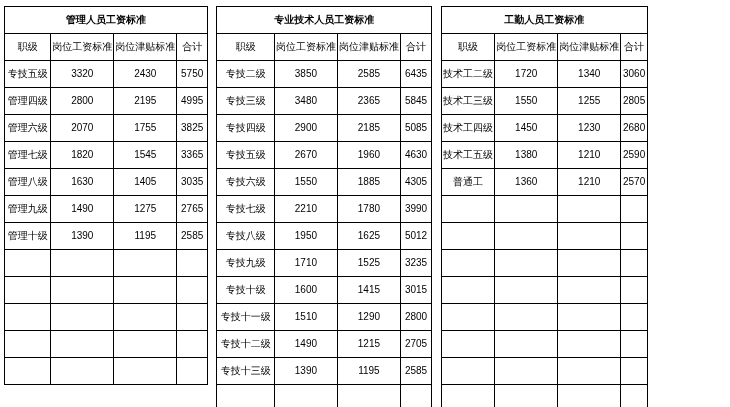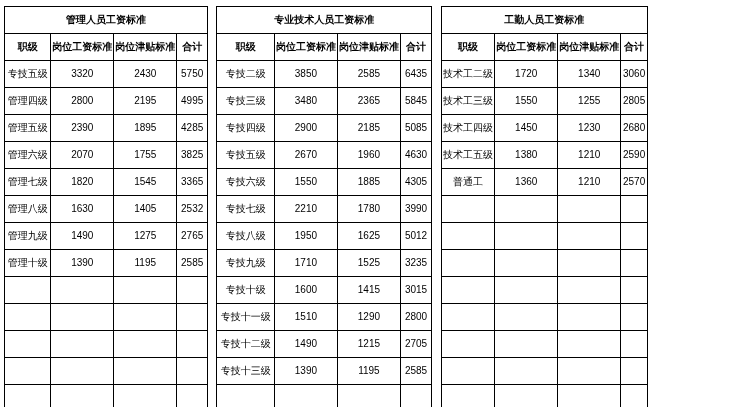--- a/index.html
+++ b/index.html
@@ -38,21 +38,21 @@
     line-height: 1.15;
     white-space: nowrap;
   }
   td.title {
     font-size: 11px;
     font-weight: bold;
     height: 28px;
   }
   td.hdr {
     font-size: 10px;
-    font-weight: bold;
+    font-weight: normal;
     height: 30px;
   }
   td.rowlabel {
     font-size: 10px;
   }
   td.empty {
     border: none;
   }
   .blk {
     display: inline-block;
@@ -97,42 +97,36 @@
         <td class="c-sal">2430</td>
         <td class="c-tot">5750</td>
       </tr>
       <tr>
         <td class="rowlabel c-rank">管理四级</td>
         <td class="c-post">2800</td>
         <td class="c-sal">2195</td>
         <td class="c-tot">4995</td>
       </tr>
       <tr>
-        <td class="rowlabel c-rank">管理五级</td>
-        <td class="c-post">2390</td>
-        <td class="c-sal">1895</td>
-        <td class="c-tot">4285</td>
-      </tr>
-      <tr>
         <td class="rowlabel c-rank">管理六级</td>
         <td class="c-post">2070</td>
         <td class="c-sal">1755</td>
         <td class="c-tot">3825</td>
       </tr>
       <tr>
         <td class="rowlabel c-rank">管理七级</td>
         <td class="c-post">1820</td>
         <td class="c-sal">1545</td>
         <td class="c-tot">3365</td>
       </tr>
       <tr>
         <td class="rowlabel c-rank">管理八级</td>
         <td class="c-post">1630</td>
         <td class="c-sal">1405</td>
-        <td class="c-tot">2532</td>
+        <td class="c-tot">3035</td>
       </tr>
       <tr>
         <td class="rowlabel c-rank">管理九级</td>
         <td class="c-post">1490</td>
         <td class="c-sal">1275</td>
         <td class="c-tot">2765</td>
       </tr>
       <tr>
         <td class="rowlabel c-rank">管理十级</td>
         <td class="c-post">1390</td>

